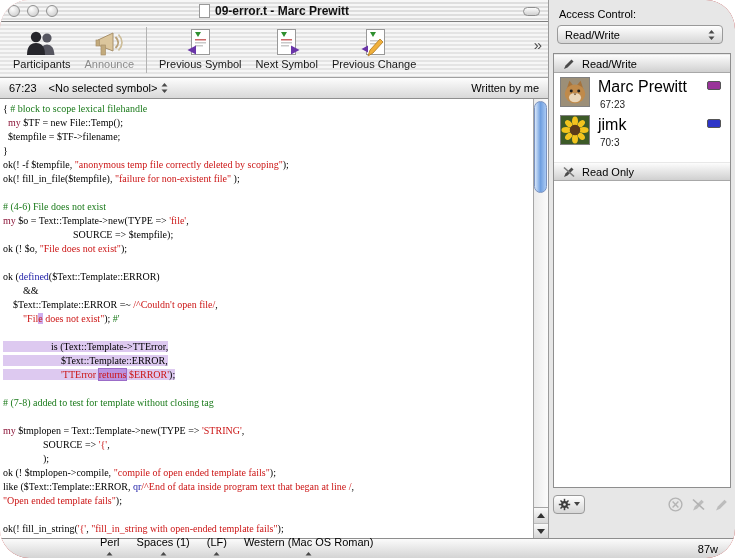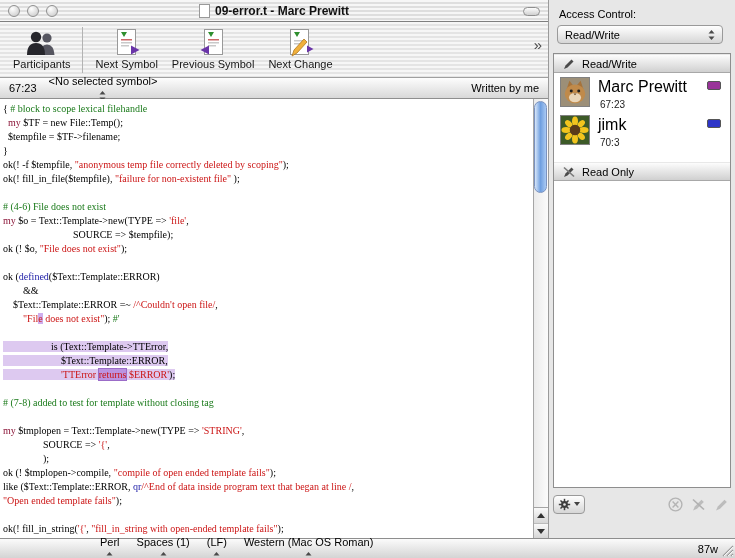--- a/index.html
+++ b/index.html
@@ -1,38 +1,38 @@
 <!DOCTYPE html>
 <html><head>
 <meta charset="utf-8">
 <style>
   *{margin:0;padding:0;box-sizing:border-box;}
   body{width:735px;height:558px;background:#fff;font-family:"Liberation Sans",sans-serif;}
-  .screen{position:relative;width:735px;height:558px;background:#b91c1c;overflow:hidden;}
+  .screen{position:relative;width:735px;height:558px;background:#b91c1c;overflow:hidden;border-radius:29px;}
 
   
   .left-window{position:absolute;left:0;top:0;width:548px;height:538px;background:#fff;}
   .titlebar{height:22px;background:repeating-linear-gradient(to bottom,#f6f6f6 0 2px,#dedede 2px 4px);border-bottom:1px solid #7f7f7f;position:relative;display:flex;align-items:center;}
   .traffic{position:absolute;left:8px;top:5px;display:flex;gap:7px;}
   .tl{width:12px;height:12px;border-radius:50%;border:1px solid #8f8f8f;background:radial-gradient(circle at 35% 30%,#ffffff,#c4c4c4);}
   .title-wrap{margin:0 auto;display:flex;align-items:center;gap:5px;}
   .doc-icon{width:11px;height:14px;background:#fff;border:1px solid #999;display:inline-block;}
   .title-text{font-size:12px;font-weight:bold;color:#111;}
   .tb-toggle{position:absolute;right:8px;top:7px;width:17px;height:9px;border:1px solid #8f8f8f;border-radius:5px;background:linear-gradient(#fdfdfd,#cfcfcf);}
 
   .toolbar{height:56px;background:repeating-linear-gradient(to bottom,#f6f6f6 0 2px,#e4e4e4 2px 4px);border-bottom:1px solid #9f9f9f;display:flex;align-items:flex-start;padding:4px 0 0 6px;}
   .tb-item{display:flex;flex-direction:column;align-items:center;height:48px;padding:0 7px;}
   .tb-icon{height:31px;display:flex;align-items:flex-end;}
   .tb-label{font-size:11px;color:#161616;margin-top:1px;white-space:nowrap;}
   .tb-label.dim{color:#8a8a8a;}
   .tb-divider{width:1px;height:46px;background:#b3b3b3;margin:1px 5px 0;}
   .tb-overflow{margin-left:auto;align-self:center;font-size:15px;color:#4a4a4a;padding:0 6px 14px 0;}
 
   .symbolbar{height:21px;background:linear-gradient(#fdfdfd,#d8d8d8);border-bottom:1px solid #8e8e8e;display:flex;align-items:center;font-size:11px;color:#000;padding:0 9px;gap:12px;}
-  .sym-popup{display:flex;align-items:center;gap:4px;flex-direction:column;}
+  .sym-popup{display:flex;align-items:center;gap:4px;}
   .written-by{margin-left:auto;}
 
   .editor{position:relative;height:439px;background:#fff;display:flex;}
   .code{flex:1;overflow:hidden;padding:3px 0 0 3px;font-family:Liberation Serif, serif;font-size:10px;line-height:14px;white-space:pre;color:#000;}
   .code-line{height:14px;}
   .seg-p{color:#000;}
   .seg-c{color:#1a7a1a;}
   .seg-s{color:#cc1616;}
   .seg-k{color:#8b1538;}
   .seg-k2{color:#2020a8;}
@@ -100,65 +100,77 @@
           <svg width="34" height="27" viewBox="0 0 34 27">
             <circle cx="22" cy="8" r="4.6" fill="#565660"></circle>
             <path d="M14.5 25 Q15 14.5 22 14.5 Q29 14.5 29.5 25 Z" fill="#565660"></path>
             <circle cx="11" cy="7" r="5.2" fill="#26262c"></circle>
             <path d="M2 25 Q2 13 11 13 Q20 13 20 25 Z" fill="#26262c"></path>
           </svg>
         </span>
         <span class="tb-label">Participants</span>
       </div>
 
+      <div class="tb-item">
+        <span class="tb-icon">
+          <svg width="30" height="27" viewBox="0 0 30 27">
+            <polygon points="4,10 19,3 19,21 4,15" fill="#dcc69c" stroke="#a8906a" stroke-width="1"></polygon>
+            <rect x="2" y="10" width="3.5" height="6" fill="#c2aa7c" stroke="#a8906a" stroke-width="0.7"></rect>
+            <rect x="7" y="15" width="4.5" height="10" fill="#c2aa7c" stroke="#a8906a" stroke-width="0.7"></rect>
+            <path d="M21.5 7 Q27 12.5 21.5 18" stroke="#b8a078" fill="none" stroke-width="1.8"></path>
+            <path d="M24.5 4.5 Q31.5 12.5 24.5 20.5" stroke="#cdbd98" fill="none" stroke-width="1.6"></path>
+          </svg>
+        </span>
+        <span class="tb-label dim">Announce</span>
+      </div>
 
       <div class="tb-divider"></div>
+
+      <div class="tb-item">
+        <span class="tb-icon">
+          <svg width="26" height="29" viewBox="0 0 26 29">
+            <rect x="4.5" y="1.5" width="18" height="25" fill="#fff" stroke="#999"></rect>
+            <polygon points="8,4 14,4 11,9" fill="#2f8f2f"></polygon>
+            <rect x="8" y="11" width="11" height="1.5" fill="#cc6666"></rect>
+            <rect x="8" y="14" width="11" height="1.5" fill="#c9c9c9"></rect>
+            <rect x="8" y="17" width="8" height="1.5" fill="#c9c9c9"></rect>
+            <polygon points="0.5,22 9,17.5 9,26.5" fill="#6a35a8"></polygon>
+          </svg>
+        </span>
+        <span class="tb-label">Previous Symbol</span>
+      </div>
 
       <div class="tb-item">
         <span class="tb-icon">
           <svg width="26" height="29" viewBox="0 0 26 29">
             <rect x="3.5" y="1.5" width="18" height="25" fill="#fff" stroke="#999"></rect>
             <polygon points="7,4 13,4 10,9" fill="#2f8f2f"></polygon>
             <rect x="7" y="11" width="11" height="1.5" fill="#cc6666"></rect>
             <rect x="7" y="14" width="11" height="1.5" fill="#c9c9c9"></rect>
             <rect x="7" y="17" width="8" height="1.5" fill="#c9c9c9"></rect>
             <polygon points="25.5,22 17,17.5 17,26.5" fill="#6a35a8"></polygon>
           </svg>
         </span>
         <span class="tb-label">Next Symbol</span>
       </div>
 
       <div class="tb-item">
         <span class="tb-icon">
-          <svg width="26" height="29" viewBox="0 0 26 29">
-            <rect x="4.5" y="1.5" width="18" height="25" fill="#fff" stroke="#999"></rect>
-            <polygon points="8,4 14,4 11,9" fill="#2f8f2f"></polygon>
-            <rect x="8" y="11" width="11" height="1.5" fill="#cc6666"></rect>
-            <rect x="8" y="14" width="11" height="1.5" fill="#c9c9c9"></rect>
-            <rect x="8" y="17" width="8" height="1.5" fill="#c9c9c9"></rect>
-            <polygon points="0.5,22 9,17.5 9,26.5" fill="#6a35a8"></polygon>
-          </svg>
-        </span>
-        <span class="tb-label">Previous Symbol</span>
-      </div>
-
-
-      <div class="tb-item">
-        <span class="tb-icon">
           <svg width="27" height="29" viewBox="0 0 27 29">
-            <rect x="3.5" y="1.5" width="18" height="25" fill="#fff" stroke="#999"></rect>
-            <polygon points="7,4 13,4 10,9" fill="#2f8f2f"></polygon>
-            <rect x="7" y="12" width="11" height="1.5" fill="#c9c9c9"></rect>
-            <rect x="7" y="15" width="11" height="1.5" fill="#c9c9c9"></rect>
-            <polygon points="5,28 7,22 17,11 20,14 10,25 5,28" fill="#f0b03c" stroke="#b07820" stroke-width="0.8"></polygon>
-            <polygon points="26.5,21 20,17.5 20,24.5" fill="#6a35a8"></polygon>
-          </svg>
-        </span>
-        <span class="tb-label">Next Change</span>
-      </div>
+            <rect x="5.5" y="1.5" width="18" height="25" fill="#fff" stroke="#999"></rect>
+            <polygon points="9,4 15,4 12,9" fill="#2f8f2f"></polygon>
+            <rect x="9" y="12" width="11" height="1.5" fill="#c9c9c9"></rect>
+            <rect x="9" y="15" width="11" height="1.5" fill="#c9c9c9"></rect>
+            <polygon points="7,28 9,22 19,11 22,14 12,25 7,28" fill="#f0b03c" stroke="#b07820" stroke-width="0.8"></polygon>
+            <polygon points="0.5,21 7,17.5 7,24.5" fill="#6a35a8"></polygon>
+          </svg>
+        </span>
+        <span class="tb-label">Previous Change</span>
+      </div>
+
 
       <span class="tb-overflow">»</span>
     </div>
 
     <div class="symbolbar">
       <span>67:23</span>
       <span class="sym-popup">
         <span>&lt;No selected symbol&gt;</span>
         <svg width="7" height="10" viewBox="0 0 7 10">
             <polygon points="3.5,0 6.5,3.6 0.5,3.6" fill="#4a4a4a"></polygon>

